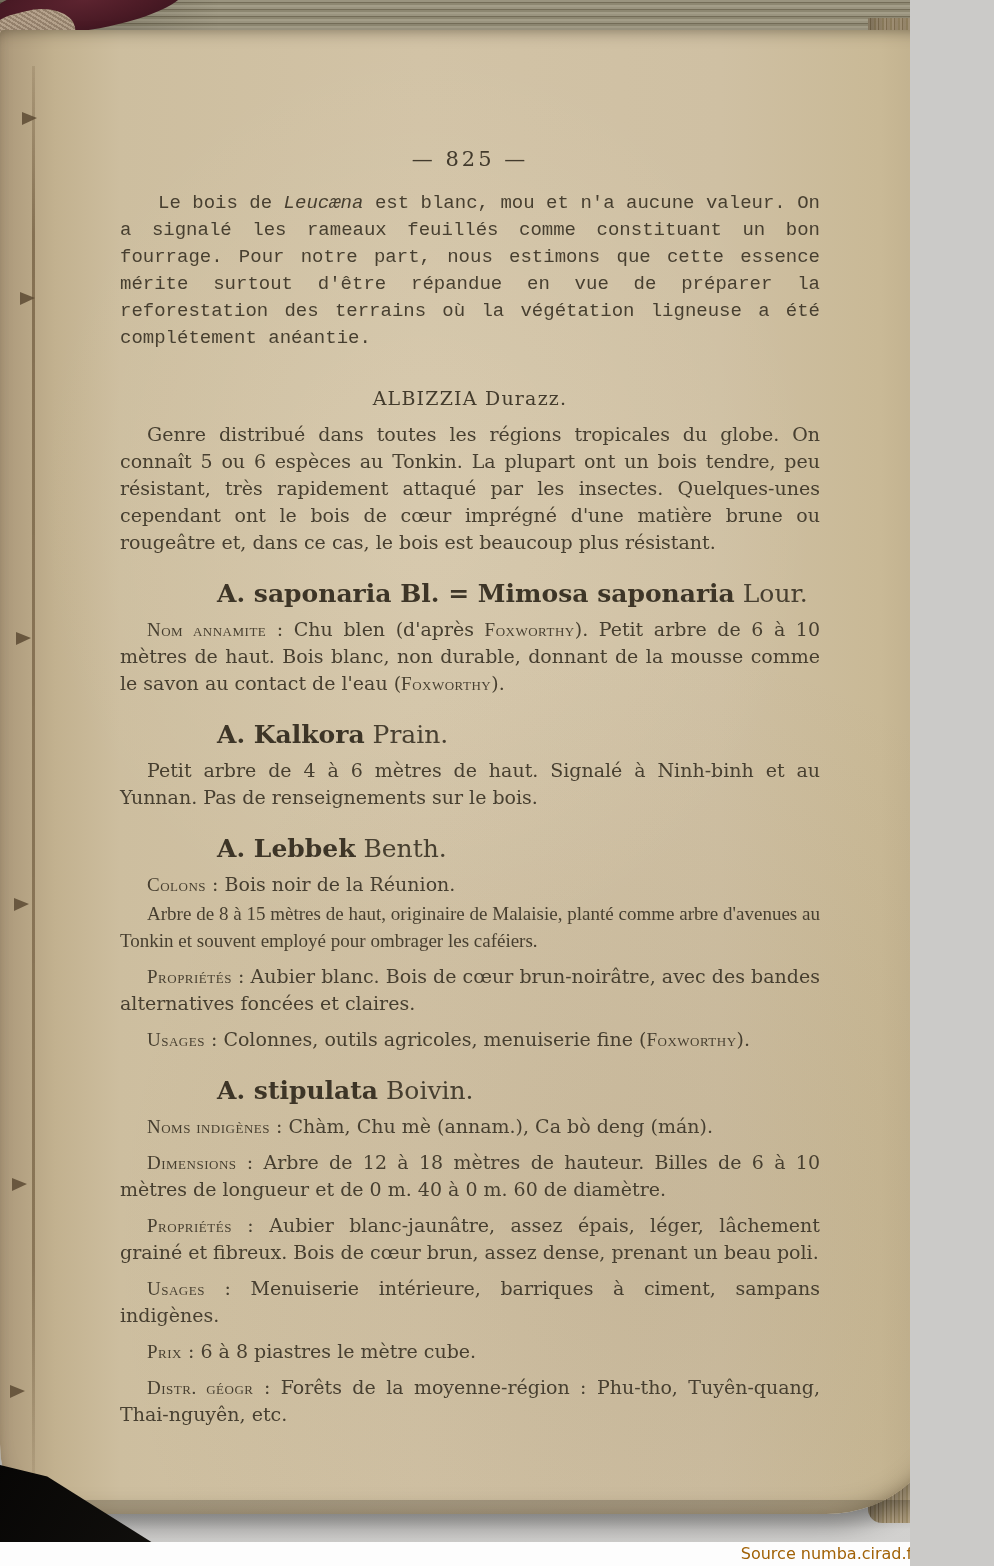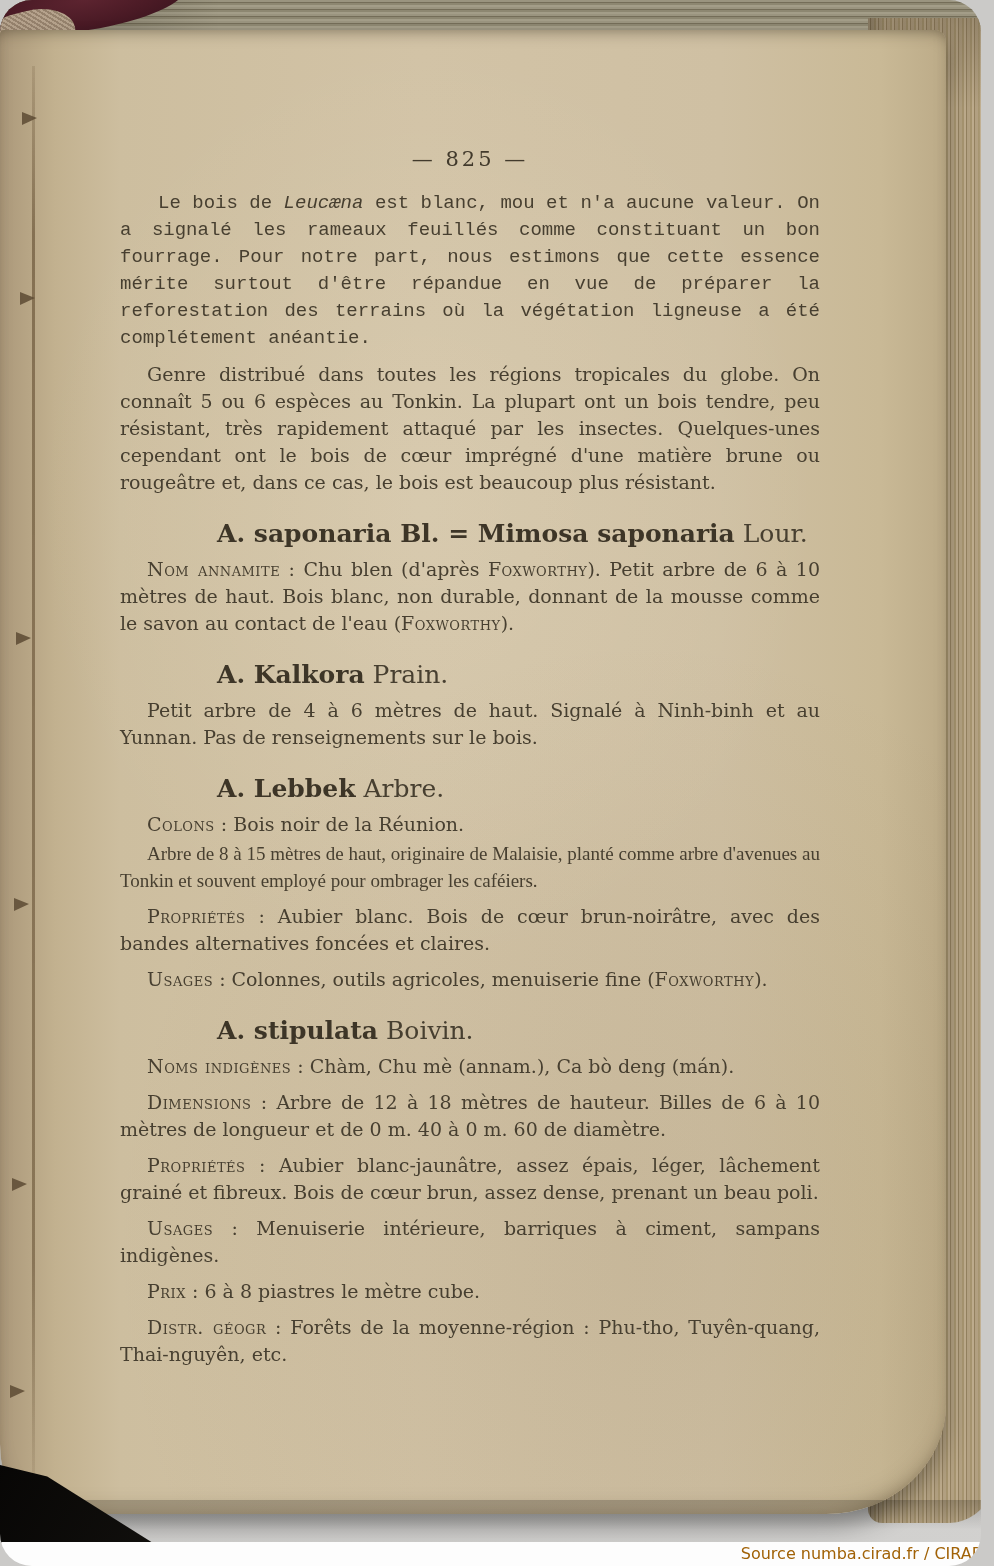--- a/index.html
+++ b/index.html
@@ -1,18 +1,18 @@
 <!DOCTYPE html>
 <html><head>
 <meta charset="utf-8">
 <style>
   html,body{margin:0;padding:0;background:#cbcac8;}
-  .scene{position:relative;width:981px;height:1566px;overflow:hidden;
+  .scene{position:relative;width:910px;height:1566px;overflow:hidden;
          background:linear-gradient(180deg,#c2c1bf 0%,#cbcac8 60%,#d2d1cf 100%);
-         font-family:"DejaVu Serif","Liberation Serif",serif;border-radius:32px;}
+         font-family:"DejaVu Serif","Liberation Serif",serif;}
 
   
   .top-stack{position:absolute;left:0;top:0;width:994px;height:40px;
     background:
       linear-gradient(90deg,rgba(40,35,25,.35),rgba(40,35,25,0) 220px),
       repeating-linear-gradient(180deg,#9a947f 0 2px,#746d58 2px 3px,#8d8771 3px 5px,#a39d88 5px 7px);
   }
 
   
   .right-stack{position:absolute;left:868px;top:18px;width:126px;height:1505px;
@@ -59,21 +59,21 @@
       font-size:19px;line-height:27px;}
   .page-number{margin:116px 0 0;text-align:center;font-size:21px;letter-spacing:3px;
       color:#423a2c;text-indent:0;}
   .blk{margin:9px 0 0;text-align:justify;text-indent:27px;}
   .blk.lead{text-indent:38px;margin-top:17px;font-family:Liberation Mono, monospace;}
   .blk.tight{margin-top:2px;font-family:Liberation Serif, serif;}
   .blk-heading{margin:33px 0 3px;text-align:center;text-indent:0;letter-spacing:1.2px;color:#433b2c;}
   .blk-species{margin:24px 0 3px;text-align:left;text-indent:97px;font-size:25px;}
   .seg-i{font-style:italic;}
   .seg-b{font-weight:bold;color:#3d3527;}
-  .seg-sc{font-variant:small-caps;letter-spacing:.5px;}
+  .seg-sc{font-variant:small-caps;letter-spacing:.5px;font-family:Liberation Serif, serif;}
 
   
   .cover-bottom{position:absolute;left:0;top:1448px;width:225px;height:95px;
       background:linear-gradient(120deg,#070605,#14120f);
       clip-path:polygon(0 18%,21% 30%,68% 100%,0 100%);}
 
   
   .attribution-bar{position:absolute;left:0;top:1542px;width:994px;height:24px;
       background:#fdfdfd;display:flex;align-items:center;justify-content:flex-end;
       font-family:"DejaVu Sans","Liberation Sans",sans-serif;}
@@ -97,26 +97,27 @@
     <div class="stitch" style="left:20px;top:262px"></div>
     <div class="stitch" style="left:16px;top:602px"></div>
     <div class="stitch" style="left:14px;top:868px"></div>
     <div class="stitch" style="left:12px;top:1148px"></div>
     <div class="stitch" style="left:10px;top:1355px"></div>
 
     <div class="text-block">
       <p class="page-number">— 825 —</p>
 
     <p class="blk lead"><span class="seg-n">Le bois de </span><span class="seg-i">Leucæna</span><span class="seg-n"> est blanc, mou et n'a aucune valeur. On a signalé les rameaux feuillés comme constituant un bon fourrage. Pour notre part, nous estimons que cette essence mérite surtout d'être répandue en vue de préparer la reforestation des terrains où la végétation ligneuse a été complétement anéantie.</span></p>
+        <p class="blk blk-heading"><span class="seg-n">ALBIZZIA</span><span class="seg-n"> Durazz.</span></p>
         <p class="blk"><span class="seg-n">Genre distribué dans toutes les régions tropicales du globe. On connaît 5 ou 6 espèces au Tonkin. La plupart ont un bois tendre, peu résistant, très rapidement attaqué par les insectes. Quelques-unes cependant ont le bois de cœur imprégné d'une matière brune ou rougeâtre et, dans ce cas, le bois est beaucoup plus résistant.</span></p>
         <p class="blk blk-species"><span class="seg-b">A. saponaria Bl. = Mimosa saponaria</span><span class="seg-n"> Lour.</span></p>
         <p class="blk"><span class="seg-sc">Nom annamite</span><span class="seg-n"> : Chu blen (d'après </span><span class="seg-sc">Foxworthy</span><span class="seg-n">). Petit arbre de 6 à 10 mètres de haut. Bois blanc, non durable, donnant de la mousse comme le savon au contact de l'eau (</span><span class="seg-sc">Foxworthy</span><span class="seg-n">).</span></p>
         <p class="blk blk-species"><span class="seg-b">A. Kalkora</span><span class="seg-n"> Prain.</span></p>
         <p class="blk"><span class="seg-n">Petit arbre de 4 à 6 mètres de haut. Signalé à Ninh-binh et au Yunnan. Pas de renseignements sur le bois.</span></p>
-        <p class="blk blk-species"><span class="seg-b">A. Lebbek</span><span class="seg-n"> Arbre.</span></p>
+        <p class="blk blk-species"><span class="seg-b">A. Lebbek</span><span class="seg-n"> Benth.</span></p>
         <p class="blk"><span class="seg-sc">Colons</span><span class="seg-n"> : Bois noir de la Réunion.</span></p>
         <p class="blk tight"><span class="seg-n">Arbre de 8 à 15 mètres de haut, originaire de Malaisie, planté comme arbre d'avenues au Tonkin et souvent employé pour ombrager les caféiers.</span></p>
         <p class="blk"><span class="seg-sc">Propriétés</span><span class="seg-n"> : Aubier blanc. Bois de cœur brun-noirâtre, avec des bandes alternatives foncées et claires.</span></p>
         <p class="blk"><span class="seg-sc">Usages</span><span class="seg-n"> : Colonnes, outils agricoles, menuiserie fine (</span><span class="seg-sc">Foxworthy</span><span class="seg-n">).</span></p>
         <p class="blk blk-species"><span class="seg-b">A. stipulata</span><span class="seg-n"> Boivin.</span></p>
         <p class="blk"><span class="seg-sc">Noms indigènes</span><span class="seg-n"> : Chàm, Chu mè (annam.), Ca bò deng (mán).</span></p>
         <p class="blk"><span class="seg-sc">Dimensions</span><span class="seg-n"> : Arbre de 12 à 18 mètres de hauteur. Billes de 6 à 10 mètres de longueur et de 0 m. 40 à 0 m. 60 de diamètre.</span></p>
         <p class="blk"><span class="seg-sc">Propriétés</span><span class="seg-n"> : Aubier blanc-jaunâtre, assez épais, léger, lâchement grainé et fibreux. Bois de cœur brun, assez dense, prenant un beau poli.</span></p>
         <p class="blk"><span class="seg-sc">Usages</span><span class="seg-n"> : Menuiserie intérieure, barriques à ciment, sampans indigènes.</span></p>
         <p class="blk"><span class="seg-sc">Prix</span><span class="seg-n"> : 6 à 8 piastres le mètre cube.</span></p>

